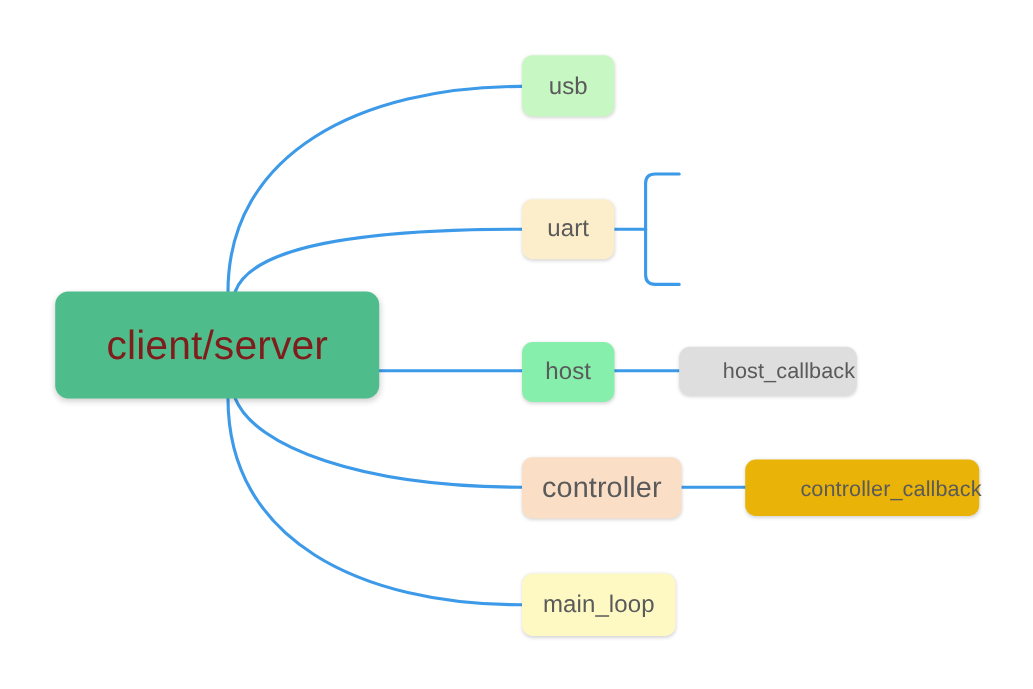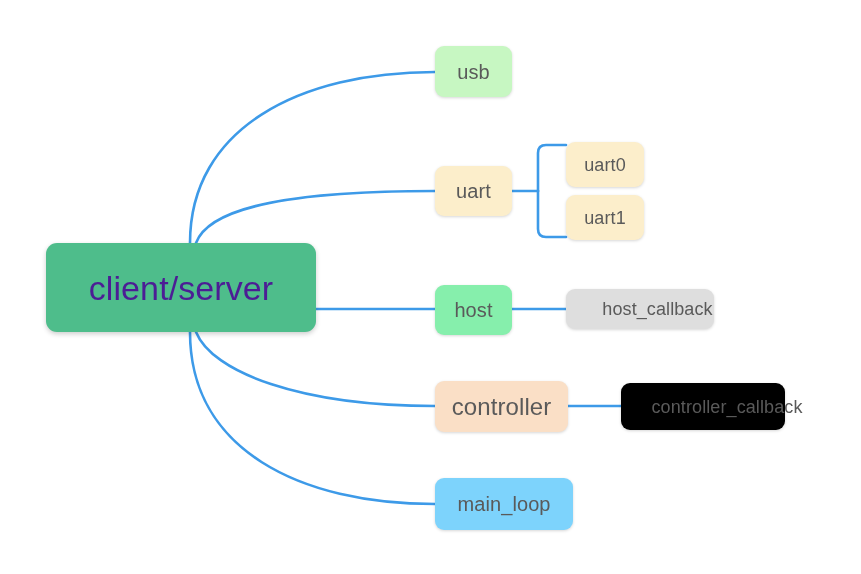--- a/index.html
+++ b/index.html
@@ -32,21 +32,21 @@
     display: flex;
     align-items: center;
     justify-content: center;
     border-radius: 9px;
     color: #5a5a5a;
     white-space: nowrap;
     box-shadow: 0 1px 3px rgba(0,0,0,0.16);
   }
   .mm-node.root {
     border-radius: 11px;
-    color: #4c1d95;
+    color: #7f1d1d;
     box-shadow: 0 2px 5px rgba(0,0,0,0.20);
   }
   .mm-label {
     display: block;
     line-height: 1;
     letter-spacing: 0.1px;
     text-align: right;
   }
 </style>
 </head>
@@ -84,33 +84,27 @@
   </div>
 
   <div class="mm-node" style="left:435px; top:285px; width:77px; height:50px; background:#86efac; font-size:20px;">
     <span class="mm-label">host</span>
   </div>
 
   <div class="mm-node" style="left:435px; top:381px; width:133px; height:51px; background:#fadfc6; font-size:24px;">
     <span class="mm-label">controller</span>
   </div>
 
-  <div class="mm-node" style="left:435px; top:478px; width:138px; height:52px; background:#7dd3fc; font-size:20px;">
+  <div class="mm-node" style="left:435px; top:478px; width:128px; height:52px; background:#fef9c3; font-size:20px;">
     <span class="mm-label">main_loop</span>
   </div>
 
-  <div class="mm-node" style="left:566px; top:142px; width:78px; height:45px; background:#fceecb; font-size:18px;">
-    <span class="mm-label">uart0</span>
-  </div>
 
-  <div class="mm-node" style="left:566px; top:195px; width:78px; height:45px; background:#fceecb; font-size:18px;">
-    <span class="mm-label">uart1</span>
-  </div>
 
   <div class="mm-node" style="left:566px; top:289px; width:148px; height:40px; background:#dedede; font-size:18px;padding-left:35px;">
     <span class="mm-label">host_callback</span>
   </div>
 
-  <div class="mm-node" style="left:621px; top:383px; width:164px; height:47px; background:#000000; font-size:18px;padding-left:48px;">
+  <div class="mm-node" style="left:621px; top:383px; width:195px; height:47px; background:#eab308; font-size:18px;padding-left:48px;">
     <span class="mm-label">controller_callback</span>
   </div>
 
 </div>
 
 </body></html>

